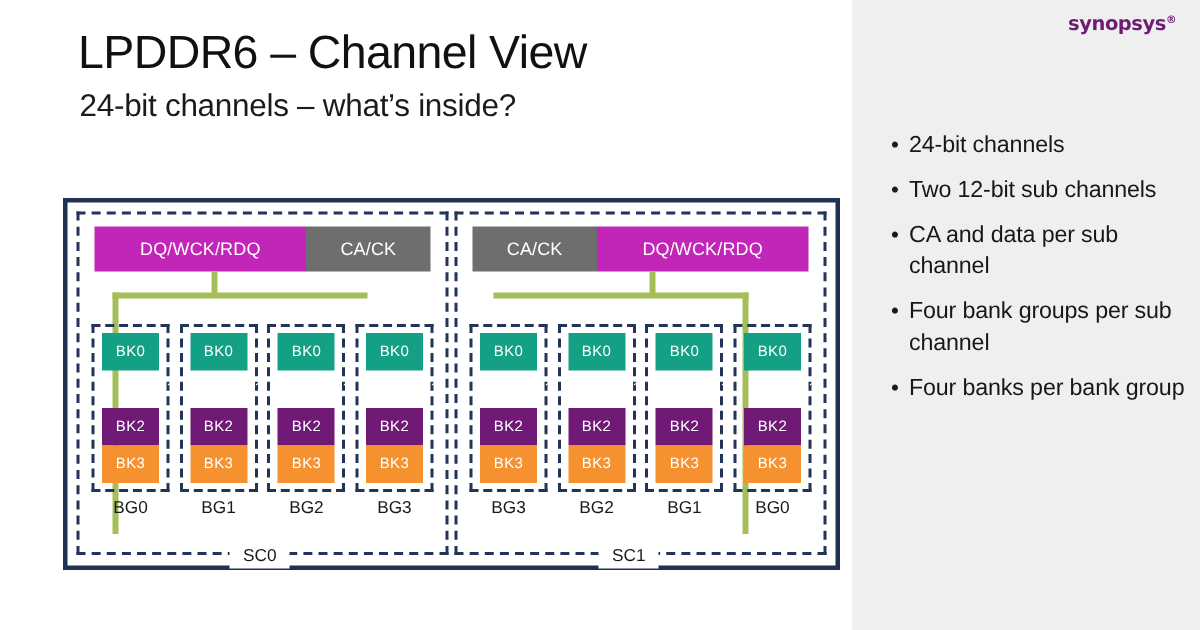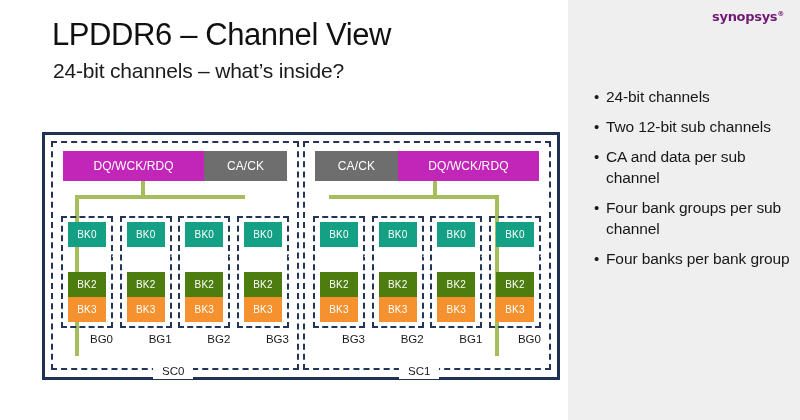--- a/index.html
+++ b/index.html
@@ -177,24 +177,24 @@
     height: 25px;
     display: flex;
     align-items: center;
     justify-content: center;
     color: #ffffff;
     font-size: 10px;
     letter-spacing: 0.2px;
   }
   .bk0 { background: #14a085; }
   .bk1 { background: #5b2d90; margin-left: 39px; }
-  .bk2 { background: #4d7c0f; }
+  .bk2 { background: #701a75; }
   .bk3 { background: #f5922f; }
   .bg-name {
-    text-align: right;
+    text-align: center;
     font-size: 11.5px;
     color: #1a1a1a;
     margin-top: 4px;
     line-height: 14px;
   }
 </style>
 </head>
 <body>
 
 <div id="right-panel">

